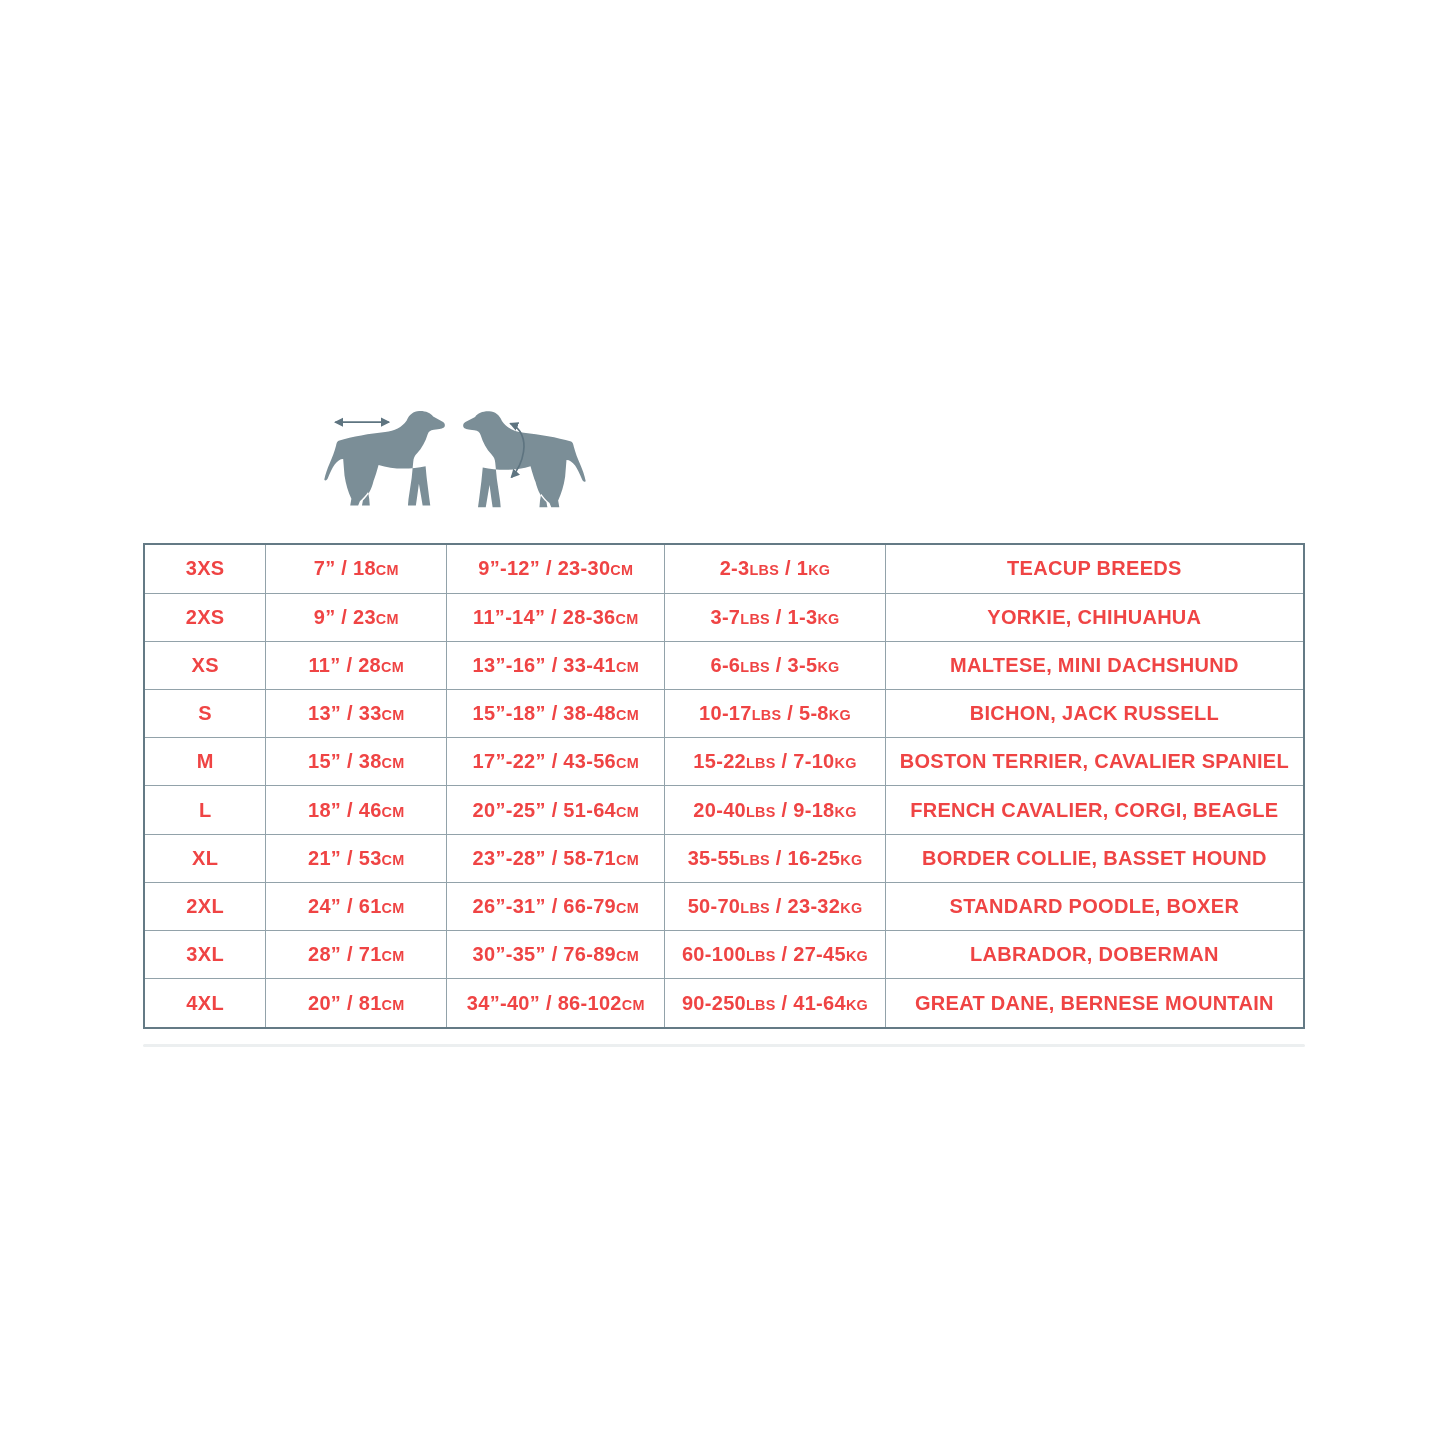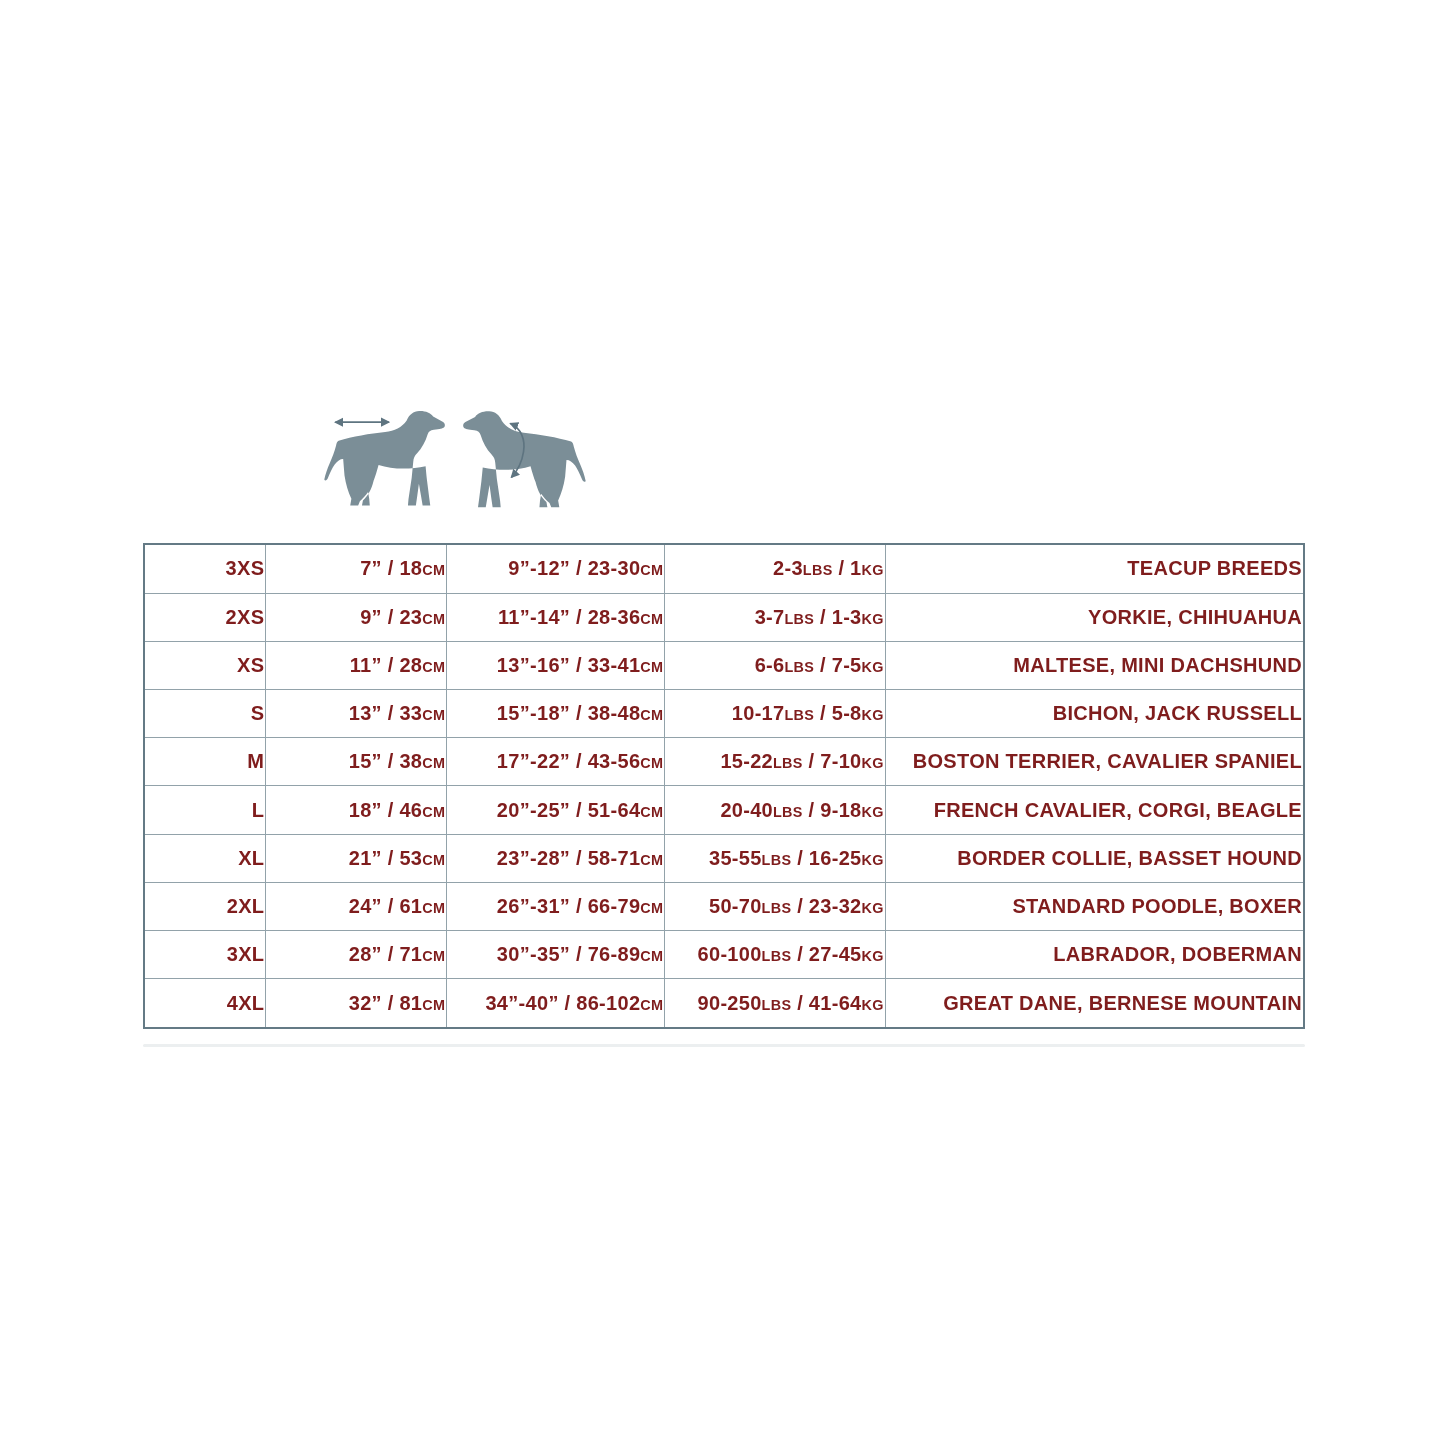--- a/index.html
+++ b/index.html
@@ -17,22 +17,22 @@
   .dog-svg.left{left:0;width:124px;height:105px;}
   .dog-svg.right{left:140px;width:126px;height:107px;}
   .size-table{
     position:absolute;left:143px;top:543px;
     width:1162px;height:486px;
     border-collapse:collapse;table-layout:fixed;
     border:2px solid #647A85;
   }
   .size-table td{
     border:1px solid #92A2AA;
-    text-align:right;vertical-align:middle;
-    color:#7f1d1d;
+    text-align:center;vertical-align:middle;
+    color:#ef4444;
     font-weight:bold;
     font-size:20px;
     letter-spacing:0.3px;
     white-space:nowrap;
     overflow:hidden;
   }
   .size-table td .unit{
     font-size:0.72em;
     text-transform:uppercase;
     letter-spacing:0.3px;
@@ -120,21 +120,21 @@
         <td><span>2XS</span></td>
         <td><span>9” / 23</span><span class="unit">cm</span><span></span></td>
         <td><span>11”-14” / 28-36</span><span class="unit">cm</span><span></span></td>
         <td><span>3-7</span><span class="unit">lbs</span><span> / 1-3</span><span class="unit">kg</span><span></span></td>
         <td><span>YORKIE, CHIHUAHUA</span></td>
       </tr>
       <tr>
         <td><span>XS</span></td>
         <td><span>11” / 28</span><span class="unit">cm</span><span></span></td>
         <td><span>13”-16” / 33-41</span><span class="unit">cm</span><span></span></td>
-        <td><span>6-6</span><span class="unit">lbs</span><span> / 7-5</span><span class="unit">kg</span><span></span></td>
+        <td><span>6-6</span><span class="unit">lbs</span><span> / 3-5</span><span class="unit">kg</span><span></span></td>
         <td><span>MALTESE, MINI DACHSHUND</span></td>
       </tr>
       <tr>
         <td><span>S</span></td>
         <td><span>13” / 33</span><span class="unit">cm</span><span></span></td>
         <td><span>15”-18” / 38-48</span><span class="unit">cm</span><span></span></td>
         <td><span>10-17</span><span class="unit">lbs</span><span> / 5-8</span><span class="unit">kg</span><span></span></td>
         <td><span>BICHON, JACK RUSSELL</span></td>
       </tr>
       <tr>
@@ -167,21 +167,21 @@
       </tr>
       <tr>
         <td><span>3XL</span></td>
         <td><span>28” / 71</span><span class="unit">cm</span><span></span></td>
         <td><span>30”-35” / 76-89</span><span class="unit">cm</span><span></span></td>
         <td><span>60-100</span><span class="unit">lbs</span><span> / 27-45</span><span class="unit">kg</span><span></span></td>
         <td><span>LABRADOR, DOBERMAN</span></td>
       </tr>
       <tr>
         <td><span>4XL</span></td>
-        <td><span>32” / 81</span><span class="unit">cm</span><span></span></td>
+        <td><span>20” / 81</span><span class="unit">cm</span><span></span></td>
         <td><span>34”-40” / 86-102</span><span class="unit">cm</span><span></span></td>
         <td><span>90-250</span><span class="unit">lbs</span><span> / 41-64</span><span class="unit">kg</span><span></span></td>
         <td><span>GREAT DANE, BERNESE MOUNTAIN</span></td>
       </tr>
     </tbody>
 </table>
 
 <div class="table-shadow"></div>
 
 </body></html>

